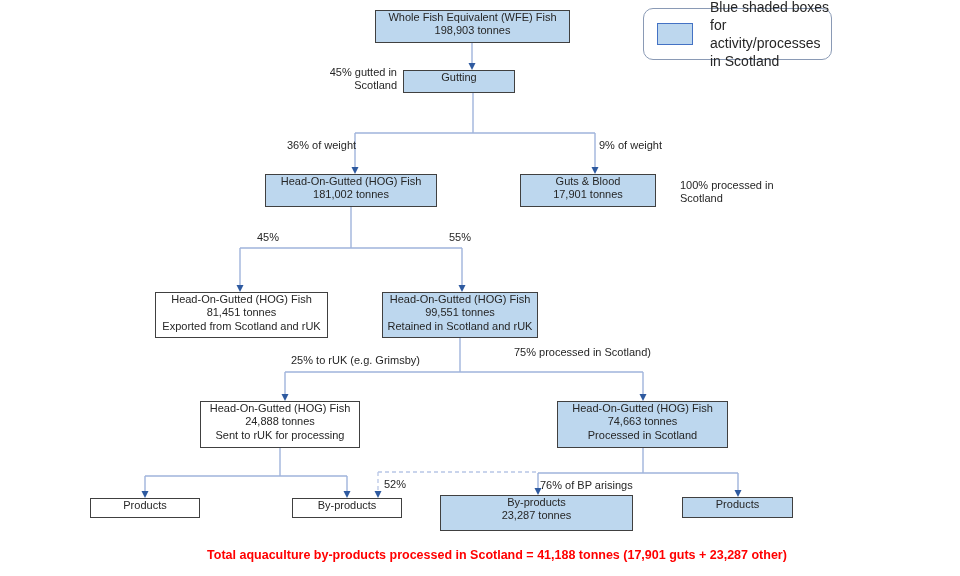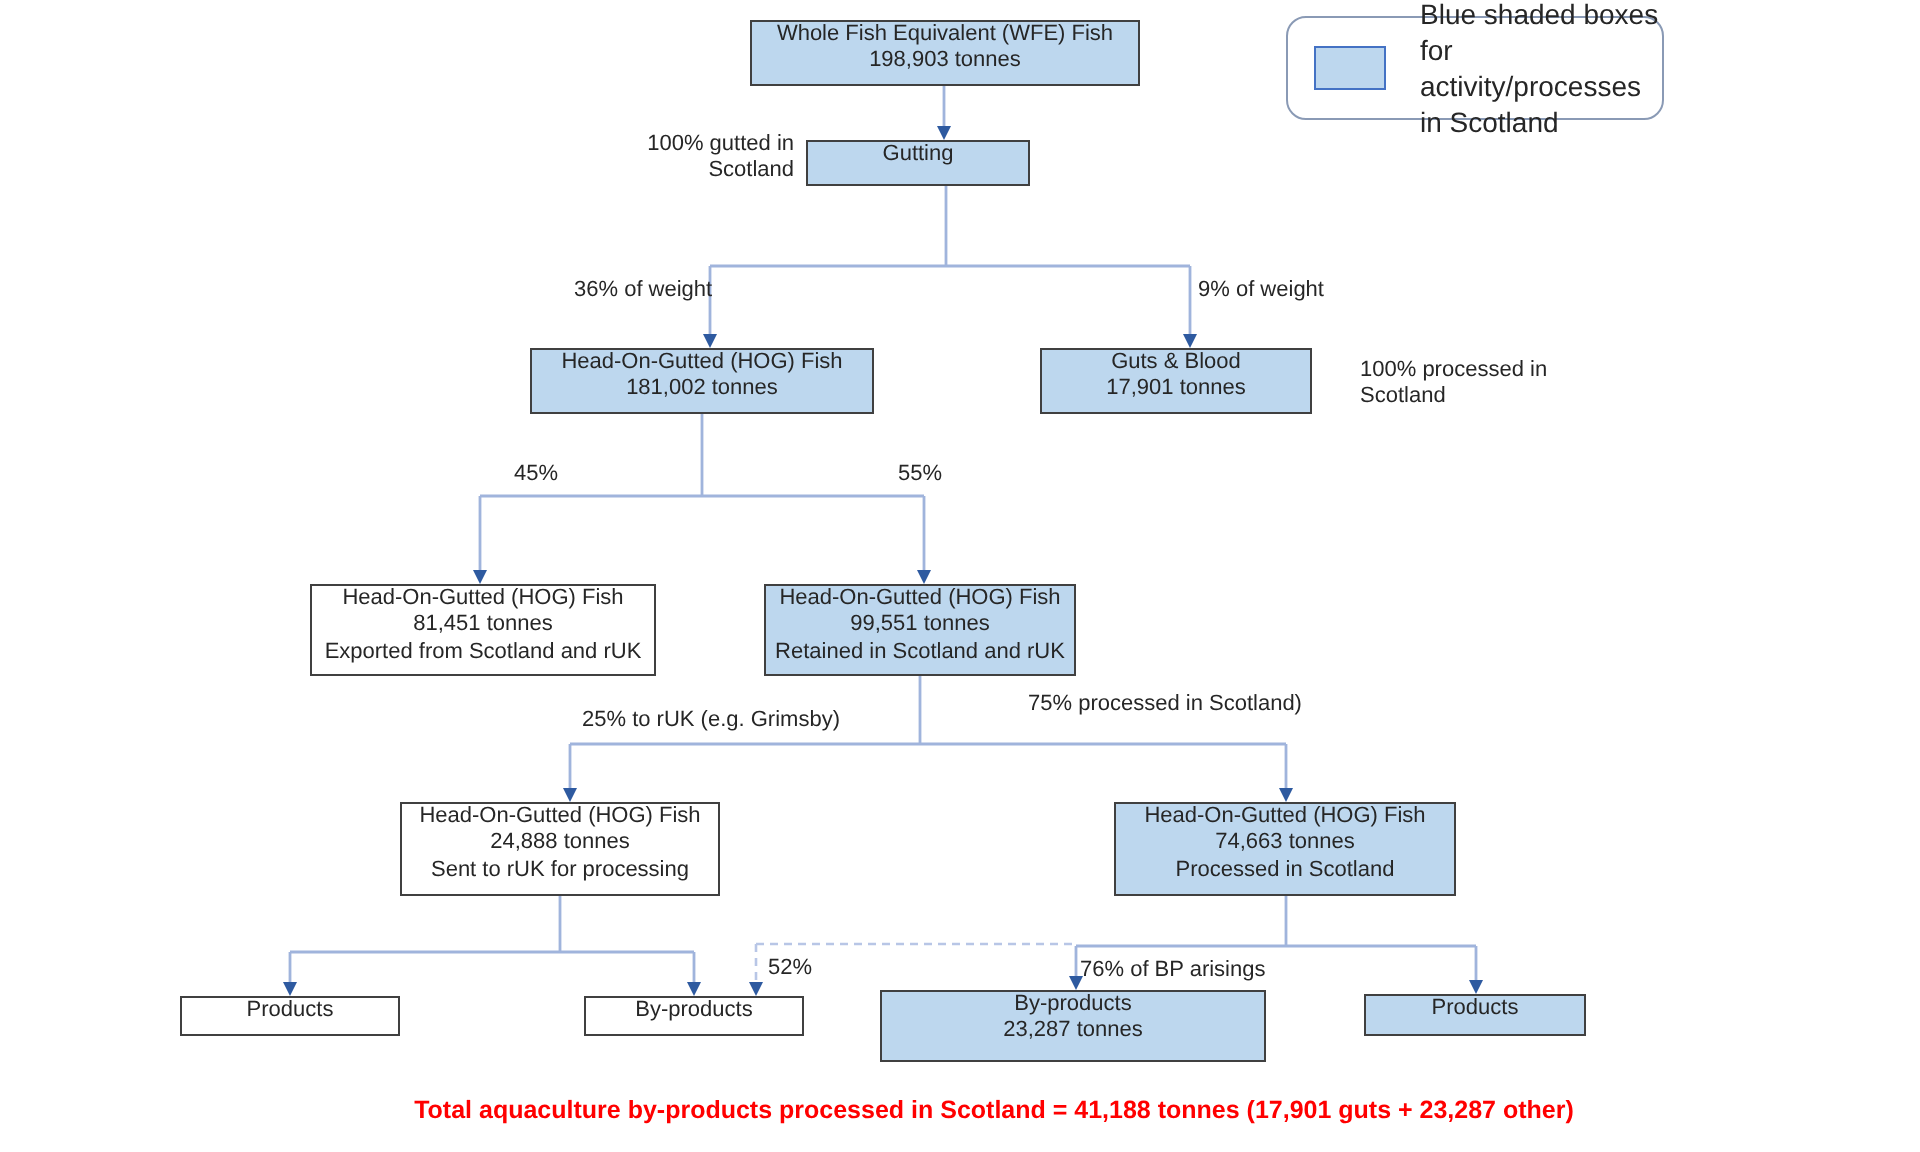--- a/index.html
+++ b/index.html
@@ -115,21 +115,21 @@
 
   <div class="box blue" style="left:440px;top:495px;width:193px;height:36px">
     <div class="box-text">By-products
 23,287 tonnes</div>
   </div>
 
   <div class="box blue" style="left:682px;top:497px;width:111px;height:21px">
     <div class="box-text">Products</div>
   </div>
 
-  <div class="flow-label right" style="left:287px;top:66px;width:110px">100% gutted in
+  <div class="flow-label right" style="left:287px;top:66px;width:110px">45% gutted in
 Scotland</div>
   <div class="flow-label" style="left:287px;top:139px">36% of weight</div>
   <div class="flow-label" style="left:599px;top:139px">9% of weight</div>
   <div class="flow-label" style="left:680px;top:179px">100% processed in
 Scotland</div>
   <div class="flow-label" style="left:257px;top:231px">45%</div>
   <div class="flow-label" style="left:449px;top:231px">55%</div>
   <div class="flow-label" style="left:291px;top:354px">25% to rUK (e.g. Grimsby)</div>
   <div class="flow-label" style="left:514px;top:346px">75% processed in Scotland)</div>
   <div class="flow-label" style="left:384px;top:478px">52%</div>

